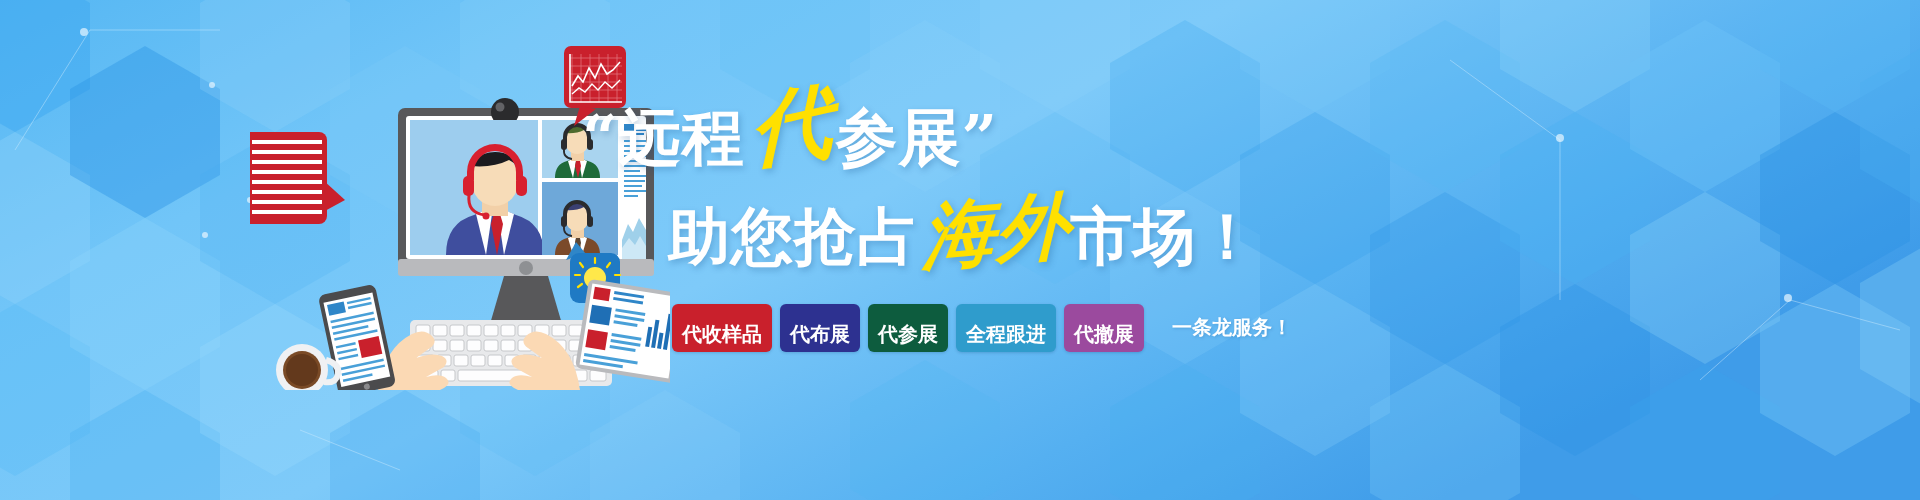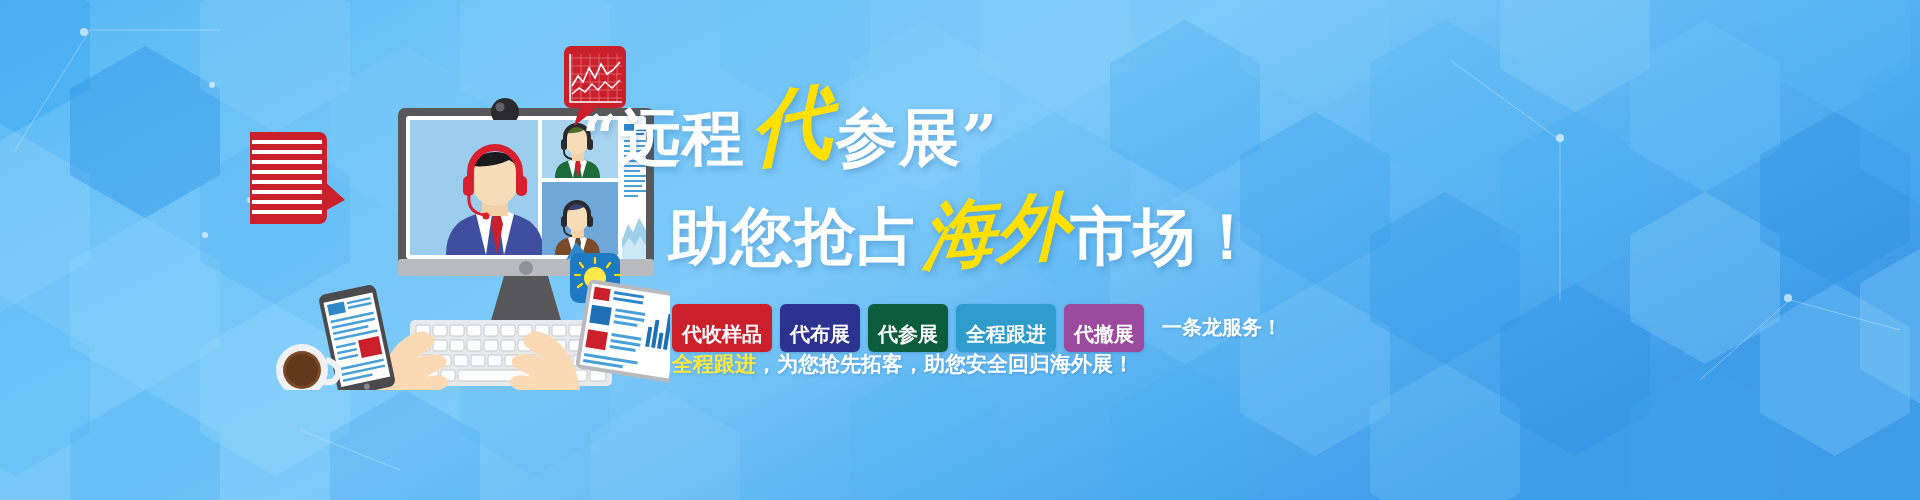--- a/index.html
+++ b/index.html
@@ -61,21 +61,21 @@
     border-radius:6px;
     color:#ffffff;
     font-size:20px;
     font-weight:bold;
     line-height:1.18;
     font-family:"DejaVu Sans","Liberation Sans",sans-serif;
     box-shadow:0 1px 3px rgba(10,60,110,.22);
   }
   #oneStop {
     color:#ffffff; font-size:20px; font-weight:bold;
-    margin-left:10px;
+    margin-left:20px;
     font-family:"DejaVu Sans","Liberation Sans",sans-serif;
     text-shadow:1px 1px 3px rgba(20,80,140,.25);
   }
   
   #tagline {
     position:absolute; left:112px; top:288px;
     font-size:21px; font-weight:bold; color:#ffffff;
     white-space:nowrap;
     font-family:"DejaVu Sans","Liberation Sans",sans-serif;
     text-shadow:1px 1px 3px rgba(20,80,140,.25);
@@ -418,16 +418,15 @@
 
     <div id="badges">
       <span class="badge" style="background:#c9202c">代收样品</span>
       <span class="badge" style="background:#2d3190">代布展</span>
       <span class="badge" style="background:#0d5c3e">代参展</span>
       <span class="badge" style="background:#2f9ccc">全程跟进</span>
       <span class="badge" style="background:#9b4a9e">代撤展</span>
       <span id="oneStop">一条龙服务！</span>
     </div>
 
-    <div id="tagline"><span class="hl">全程跟进</span><span>，为您抢先拓客，助您安全回归海外展！</span></div>
 
   </div>
 </div>
 
 </body></html>

